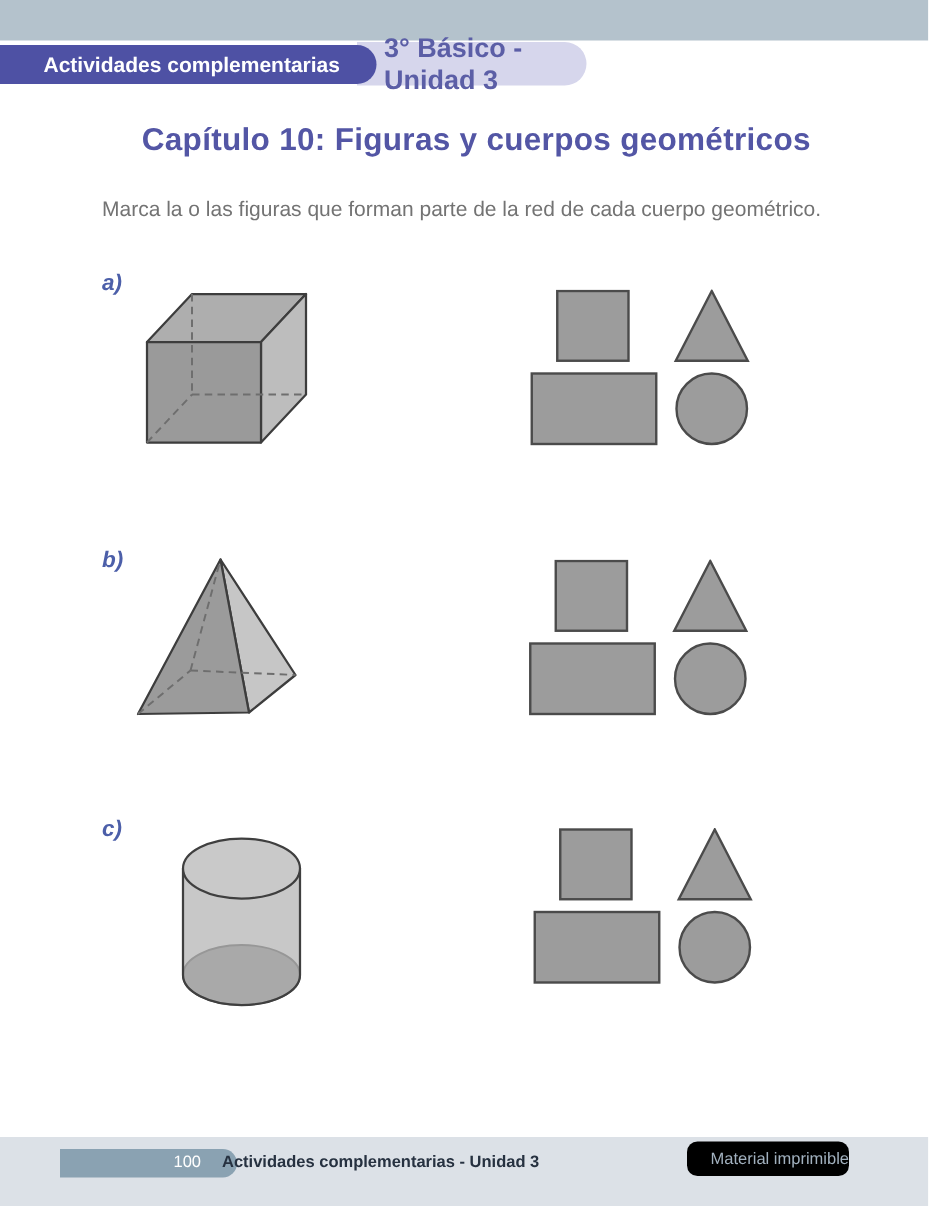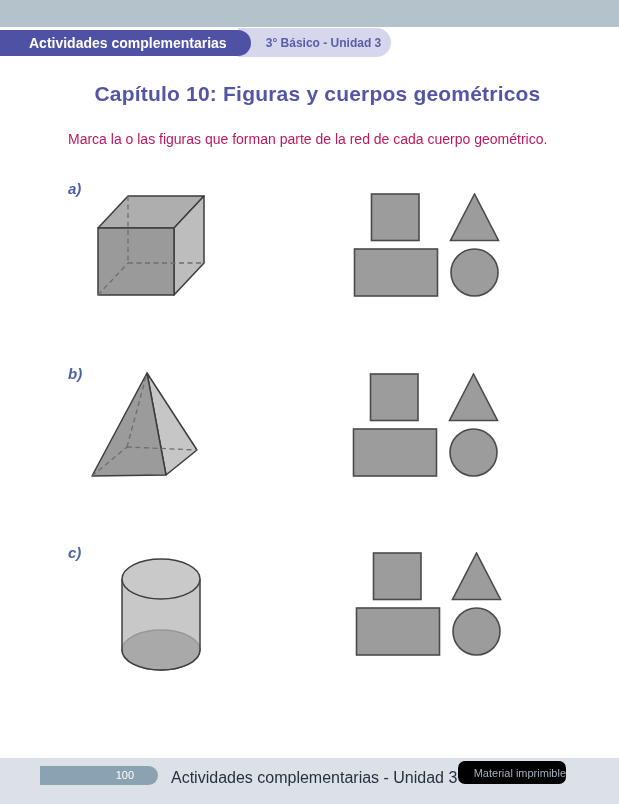--- a/index.html
+++ b/index.html
@@ -12,60 +12,60 @@
   
   .top-band {
     position:absolute; left:0; top:0; width:619px; height:27px;
     background:#b4c2cc;
   }
   .badge-secondary {
     position:absolute; left:238px; top:28px; height:29px; width:153px;
     background:#d6d6ec; border-radius:0 15px 15px 0;
     display:flex; align-items:center; justify-content:center;
     padding-left:18px;
-    color:#5b5ea6; font-weight:bold; font-size:12px; z-index:1;
+    color:#5b5ea6; font-weight:bold; font-size:18px; z-index:1;
   }
   .badge-primary {
     position:absolute; left:0; top:30px; height:26px; width:251px;
     background:#4e51a4; border-radius:0 13px 13px 0;
     display:flex; align-items:center;
     padding-left:29px;
     color:#ffffff; font-weight:bold; font-size:14px; z-index:2;
   }
   
   .chapter-title {
     position:absolute; left:0; top:82px; width:619px;
     text-align:center; color:#5356a5; font-weight:bold; font-size:21px;
     letter-spacing:0.2px;
     padding-left:16px;
   }
   .instruction {
     position:absolute; left:68px; top:131px; width:500px;
-    color:#be185d; font-size:14px;
+    color:#737373; font-size:14px;
   }
   
   .item-label {
     position:absolute; color:#4c5fa9; font-weight:bold; font-size:15px;
     font-style:italic;
   }
   .solid-figure, .options-grid { position:absolute; }
   
   .footer-band {
     position:absolute; left:0; top:758px; width:619px; height:46px;
     background:#dce1e7;
   }
   .page-pill {
     position:absolute; left:0; top:8px; width:118px; height:19px;
     background:#8aa2b2; border-radius:0 10px 10px 0;
     color:#ffffff; font-size:11px; line-height:19px;
     text-align:right; padding-right:24px;margin-left:40px;
   }
   .footer-text {
     position:absolute; left:148px; top:11px;
-    color:#263140; font-size:16px; font-weight:normal;margin-left:23px;
+    color:#263140; font-size:11px; font-weight:bold;
   }
   .material-pill {
     position:absolute; left:458px; top:3px; width:108px; height:23px;
     background:#000000; border-radius:7px;
     display:flex; align-items:center; justify-content:flex-end;
     color:#a2b1bf; font-size:11px;
   }
 </style>
 </head>
 <body>

